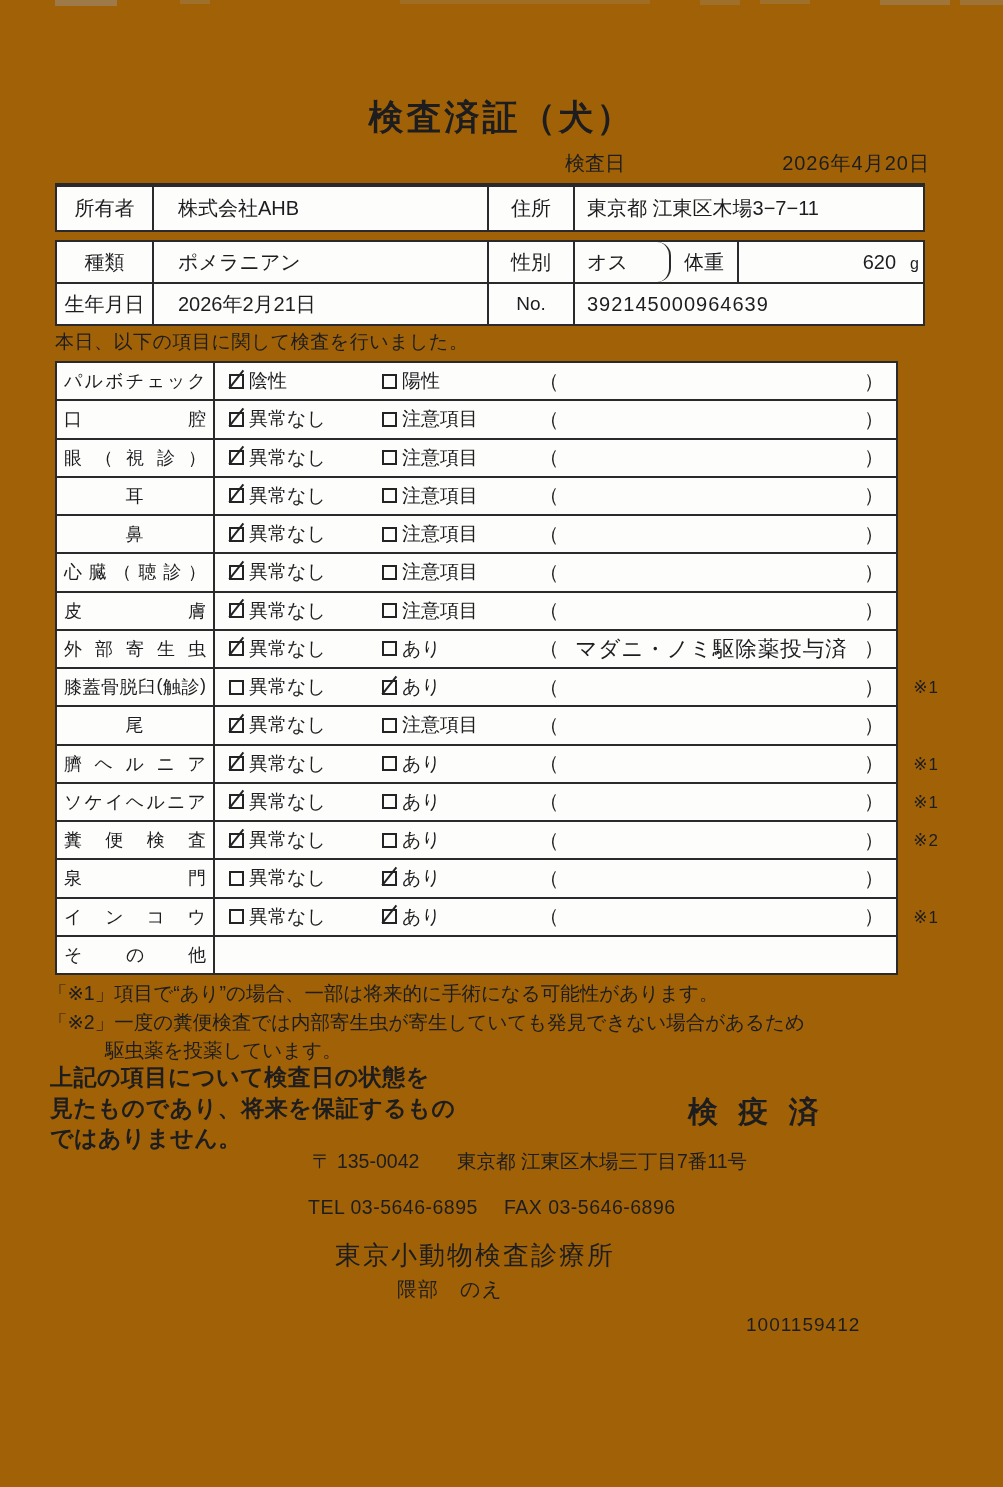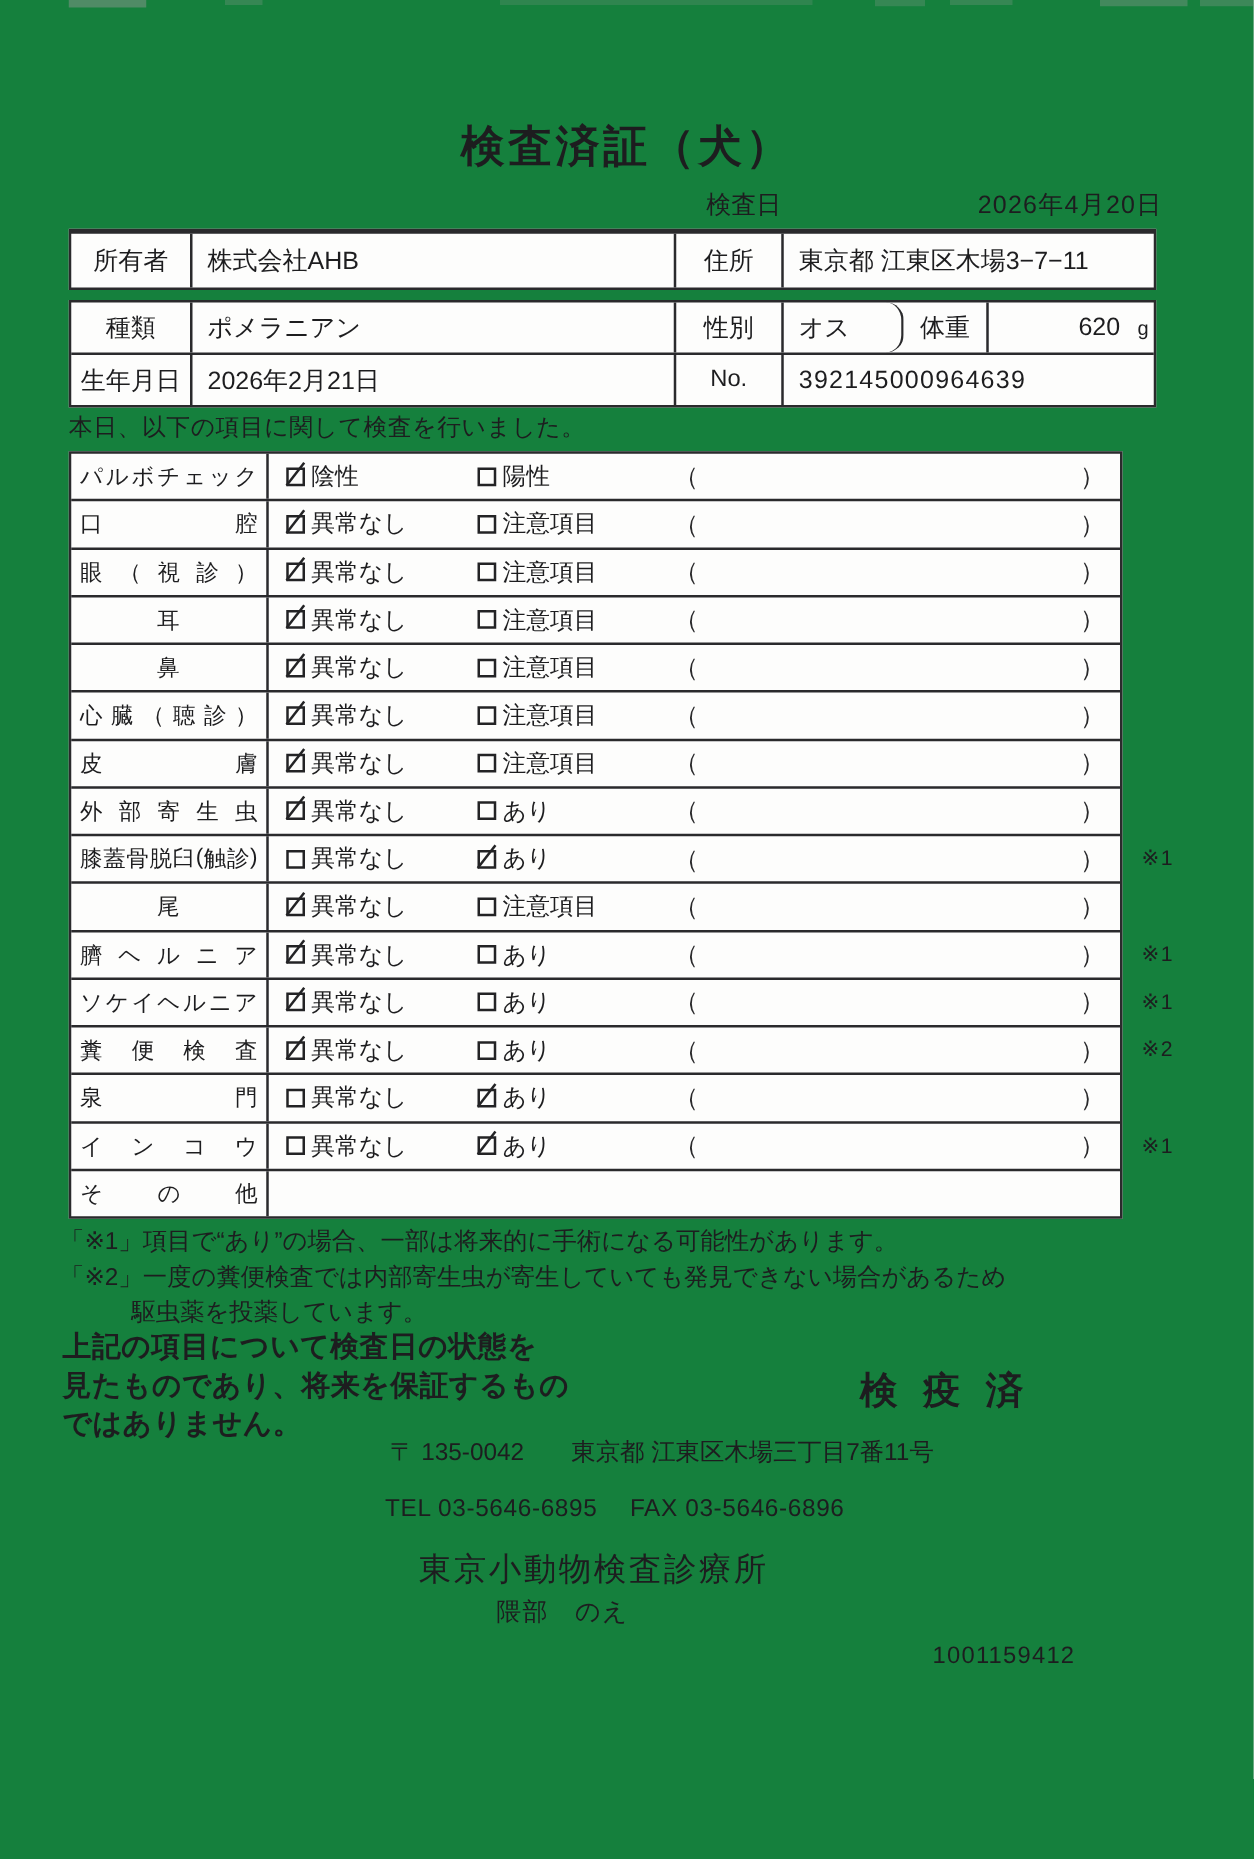--- a/index.html
+++ b/index.html
@@ -1,20 +1,20 @@
 <!DOCTYPE html>
 <html><head>
 <meta charset="utf-8">
 <style>
   * { margin:0; padding:0; box-sizing:border-box; }
   html,body { background:#e8e8e8; }
   body { font-family:"Liberation Sans","DejaVu Sans",sans-serif; }
   .page {
     position:relative; width:1003px; height:1487px; margin:0 auto;
-    background:#15803d; color:#1d1d1f; overflow:hidden;
+    background:#a16207; color:#1d1d1f; overflow:hidden;
   }
   
   .artifact { position:absolute; background:#9a9a9a; opacity:.25; }
 
   .title {
     position:absolute; top:94px; left:0; width:1003px; text-align:center;
     font-size:35px; font-weight:600; letter-spacing:3px;
   }
   .date-line { position:absolute; top:150px; left:55px; width:875px; height:26px; font-size:20px; }
   .date-line .lab { position:absolute; left:510px; top:0; }
@@ -25,21 +25,21 @@
   .trow + .trow { border-top:2px solid #2a2a2c; }
   .tcell { display:flex; align-items:center; font-size:20px; overflow:hidden; white-space:nowrap; }
   .tcell.rb { border-right:2px solid #2a2a2c; }
   .tcell.center { justify-content:center; }
   .tcell.right { justify-content:flex-end; }
 
   #tableA { top:183px; width:870px; height:49px; border-top-width:4px; }
   #tableB { top:240px; width:870px; height:86px; }
 
   .w-label { width:97px; flex:none; }
-  .w-value { width:387px; flex:none; padding-left:12px; }
+  .w-value { width:335px; flex:none; padding-left:24px; }
   .w-lab2  { width:86px;  flex:none; }
   .w-sex   { width:96px;  flex:none; padding-left:12px;border-radius:14px; }
   .w-wlab  { width:68px;  flex:none; }
   .w-rest  { flex:1; }
   .unit-g { font-size:16px; margin-left:14px; margin-right:4px; position:relative; top:2px; }
 
   .intro { position:absolute; left:55px; top:329px; font-size:19px; letter-spacing:.5px; }
 
   #checkTable { top:361px; width:843px; height:614px; }
   .crow { display:flex; flex:1; position:relative; align-items:stretch; }
@@ -316,20 +316,21 @@
           <span class="opt o1">
             <span class="cb checked"></span>
             <span>異常なし</span>
           </span>
           <span class="opt o2">
             <span class="cb"></span>
             <span>あり</span>
           </span>
           <span class="parens">
             <span>（</span>
+            <span class="comment">マダニ・ノミ駆除薬投与済</span>
             <span>）</span>
           </span>
         </div>
       </div>
       <div class="crow">
         <div class="lbl">
           <div class="lbl-inner justify">
             <span>膝</span>
             <span>蓋</span>
             <span>骨</span>

